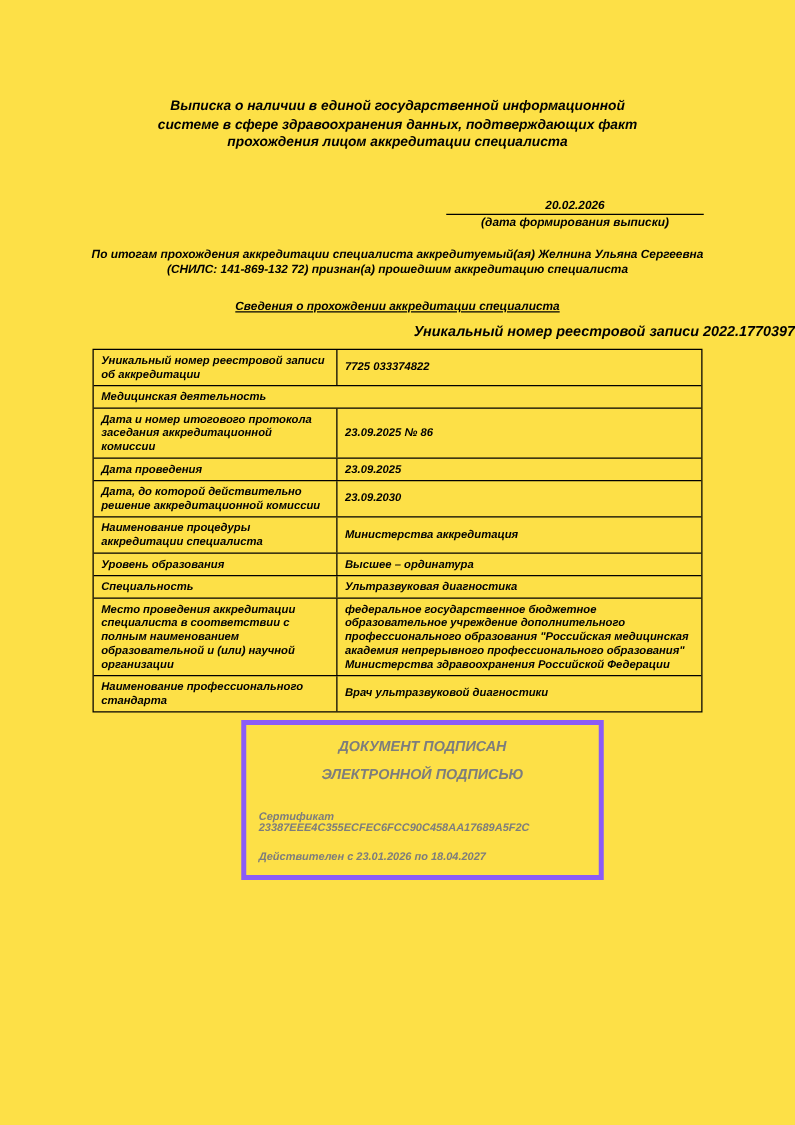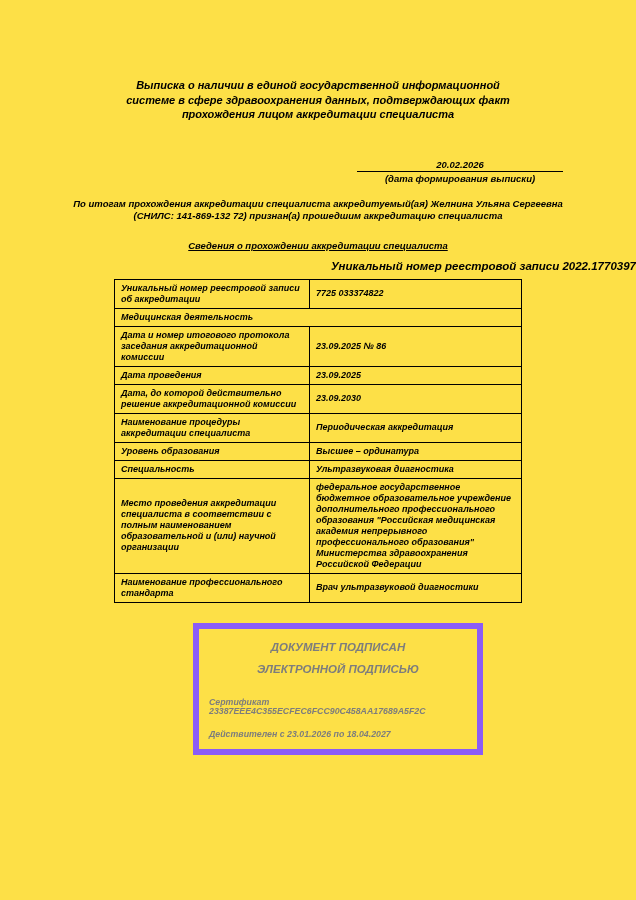--- a/index.html
+++ b/index.html
@@ -10,28 +10,28 @@
     font-style:italic; font-weight:bold; color:#000;
     overflow:hidden;
   }
   .title { padding-top:78px; text-align:center; font-size:11px; line-height:14.5px; }
   .date-block { width:206px; margin:37px 73px 0 auto; text-align:center; font-size:9.5px; }
   .date-block .date-val { display:block; padding-bottom:1px; border-bottom:1.5px solid #000; }
   .date-block .date-cap { display:block; padding-top:1px; }
   .intro { width:500px; margin:14px auto 0; text-align:center; font-size:9.5px; line-height:12.5px; }
   .section-heading { margin-top:17px; text-align:center; font-size:9.5px; text-decoration:underline; }
   .registry-heading { margin-top:9px; text-align:right; font-size:11.5px; }
-  .acc-table { width:408px; margin:7px auto 0; border:1.5px solid #000; font-size:9px; line-height:11px; }
+  .acc-table { width:488px; margin:7px auto 0; border:1.5px solid #000; font-size:9px; line-height:11px; }
   .trow { display:flex; border-top:1px solid #000; }
   .trow:first-child { border-top:none; }
   .tcell { padding:3px 8px 3px 6px; display:flex; flex-direction:column; justify-content:center; }
   .tlabel { width:195px; border-right:1px solid #000; flex:none; }
   .tvalue { flex:1; }
   .sig-box {
-    width:290px; margin:20px 0 0 193px; border:6px solid #8b5cf6;
+    width:290px; margin:6px 0 0 193px; border:4px solid #8b5cf6;
     color:#7d7d7d; padding:7px 10px 10px;
   }
   .sig-title { text-align:center; font-size:11.5px; line-height:22px; }
   .sig-line { font-size:8.8px; line-height:9px; margin-top:14px; }
   .sig-line.first { margin-top:18px; }
 </style>
 </head>
 <body>
 
 <div class="page">
@@ -68,21 +68,21 @@
       <div class="trow">
         <div class="tcell tlabel">Дата проведения</div>
         <div class="tcell tvalue">23.09.2025</div>
       </div>
       <div class="trow">
         <div class="tcell tlabel">Дата, до которой действительно решение аккредитационной комиссии</div>
         <div class="tcell tvalue">23.09.2030</div>
       </div>
       <div class="trow">
         <div class="tcell tlabel">Наименование процедуры аккредитации специалиста</div>
-        <div class="tcell tvalue">Периодическая аккредитация</div>
+        <div class="tcell tvalue">Министерства аккредитация</div>
       </div>
       <div class="trow">
         <div class="tcell tlabel">Уровень образования</div>
         <div class="tcell tvalue">Высшее – ординатура</div>
       </div>
       <div class="trow">
         <div class="tcell tlabel">Специальность</div>
         <div class="tcell tvalue">Ультразвуковая диагностика</div>
       </div>
       <div class="trow">

